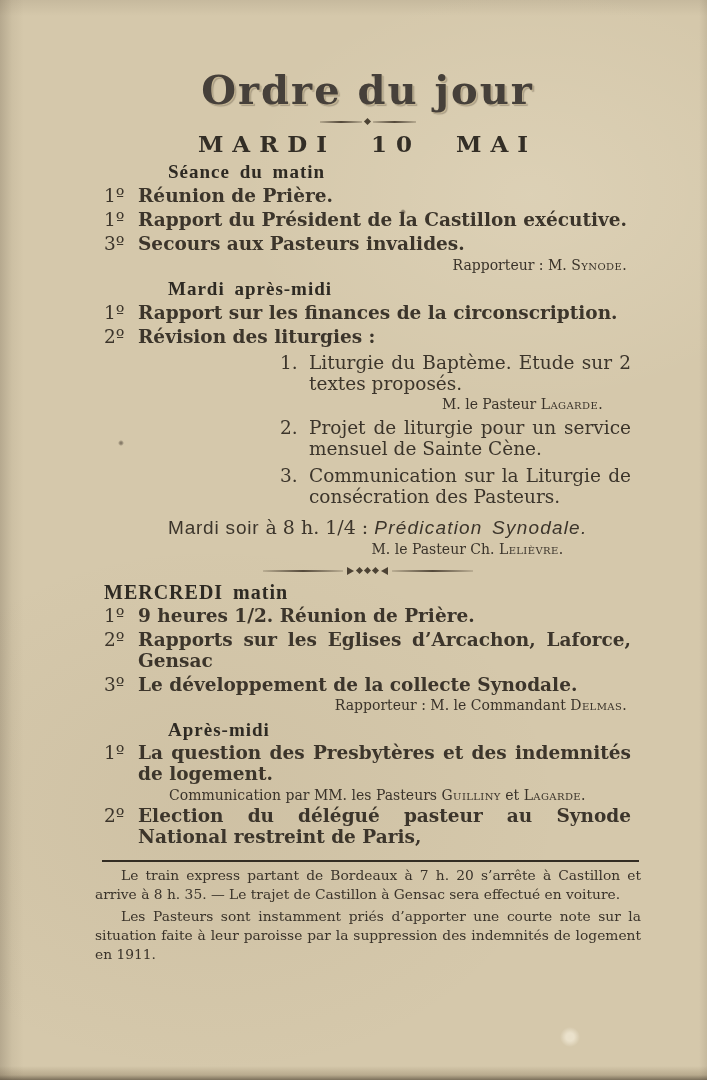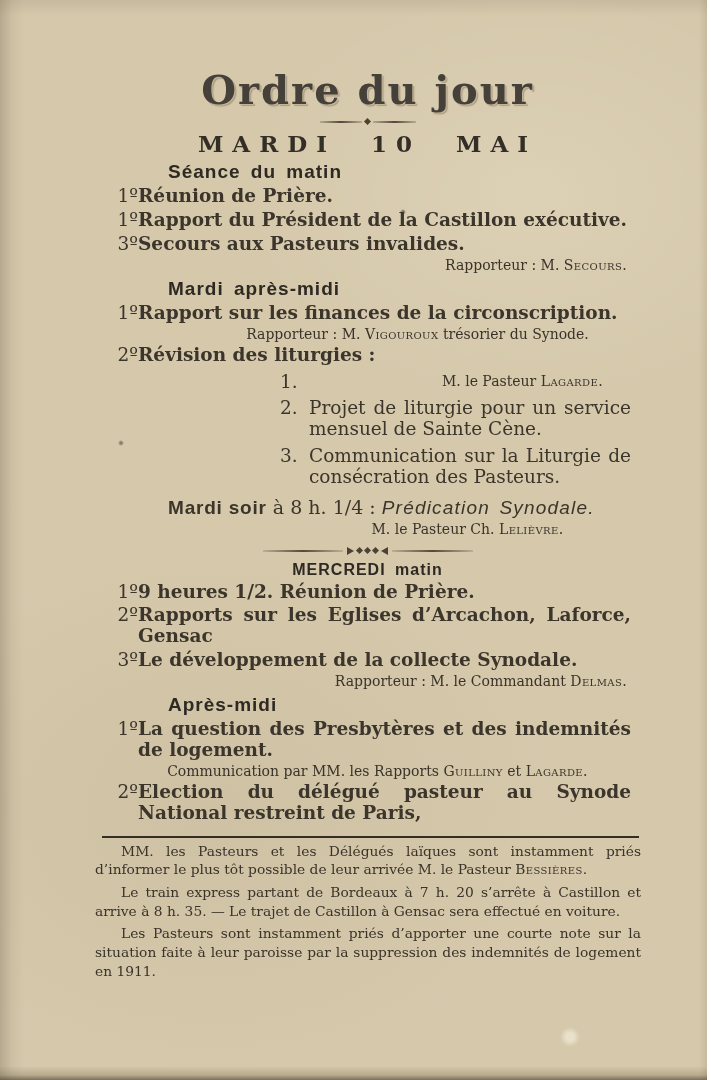--- a/index.html
+++ b/index.html
@@ -44,32 +44,32 @@
     font-weight:700;
     font-size:23px;
     line-height:1.05;
     letter-spacing:9px;
     word-spacing:18px;
     color:#332e26;
   }
 
   .sec-head {
     margin:6px 0 0 64px;
-    font-family:Liberation Sans, sans-serif;
+    font-family:Liberation Serif, serif;
     font-weight:700;
     font-size:19px;
     line-height:1.1;
     letter-spacing:1px;
     word-spacing:4px;
     color:#2e2a23;
   }
-  .sec-head.center { margin-left:0; text-align:center; font-size:16px; }
+  .sec-head.center { margin-left:0; font-size:20px; }
 
   .item { display:flex; margin-top:3px; font-size:18.5px; line-height:1.13; }
-  .item .num { flex:none; width:34px;text-align:right; }
+  .item .num { flex:none; width:34px; }
   .item .txt { flex:1; text-align:justify;font-weight:bold; }
 
   .sub { display:flex; margin:6px 0 0 176px; font-size:18.5px; line-height:1.13; }
   .sub .num { flex:none; width:29px; }
   .sub .txt { flex:1; text-align:justify; }
   .sub .txt .credit { margin-top:1px; }
 
   .attr { font-size:14px; line-height:1.15; margin-top:2px; color:#3a332a; }
   .attr-right  { text-align:right; padding-right:4px; }
   .attr-vigouroux { padding-left:100px; text-align:center; }
@@ -83,21 +83,21 @@
   .divider2 .line { flex:1; height:1.5px; background:linear-gradient(to right, rgba(80,68,50,0.2), #54493a, rgba(80,68,50,0.2)); }
   .orn { display:flex; align-items:center; gap:3px; }
   .tri-r { width:0; height:0; border-top:4px solid transparent; border-bottom:4px solid transparent; border-left:7px solid #4c4234; }
   .tri-l { width:0; height:0; border-top:4px solid transparent; border-bottom:4px solid transparent; border-right:7px solid #4c4234; }
 
   .fn-rule { margin:12px 0 0 -2px; width:537px; border:none; border-top:2px solid #332d23; }
   .footnotes { margin:4px 0 0 -9px; width:546px; font-size:13.8px; line-height:1.35; text-align:justify; color:#3a332a; }
   .fn { margin-top:4px; text-indent:26px; }
 
   .sc { font-variant:small-caps; letter-spacing:0.4px; }
-  .bs { font-family:"Liberation Sans", sans-serif; font-weight:700; letter-spacing:0.8px; }
+  .bs { font-family:"Liberation Sans", sans-serif; font-weight:400; letter-spacing:0.8px; }
   .it { font-family:"Liberation Sans", sans-serif; font-style:italic; letter-spacing:1.2px; word-spacing:3px; }
 </style>
 </head>
 <body>
 
 <div class="page">
   <div class="content">
 
     <div class="doc-title">Ordre du jour</div>
 
@@ -116,38 +116,38 @@
       <span class="txt">Réunion de Prière.</span>
     </div>
     <div class="item">
       <span class="num">1º</span>
       <span class="txt">Rapport du Président de la Castillon exécutive.</span>
     </div>
     <div class="item">
       <span class="num">3º</span>
       <span class="txt">Secours aux Pasteurs invalides.</span>
     </div>
-    <div class="attr attr-right"><span>Rapporteur : M. </span><span class="sc">Secours.</span></div>
+    <div class="attr attr-right"><span>Rapporteur : M. </span><span class="sc">Synode.</span></div>
 
     <div class="sec-head">Mardi après-midi</div>
 
     <div class="item">
       <span class="num">1º</span>
       <span class="txt">Rapport sur les finances de la circonscription.</span>
     </div>
-    <div class="attr attr-vigouroux"><span>Rapporteur : M. </span><span class="sc">Vigouroux</span><span> trésorier du Synode.</span></div>
 
     <div class="item">
       <span class="num">2º</span>
       <span class="txt">Révision des liturgies :</span>
     </div>
 
     <div class="sub">
       <span class="num">1.</span>
       <span class="txt">
+        <span>Liturgie du Baptème. Etude sur 2 textes proposés.</span>
         <div class="credit"><span>M. le Pasteur </span><span class="sc">Lagarde.</span></div>
       </span>
     </div>
     <div class="sub">
       <span class="num">2.</span>
       <span class="txt">
         <span>Projet de liturgie pour un service mensuel de Sainte Cène.</span>
       </span>
     </div>
     <div class="sub">
@@ -187,29 +187,28 @@
       <span class="txt">Le développement de la collecte Synodale.</span>
     </div>
     <div class="attr attr-right"><span>Rapporteur : M. le Commandant </span><span class="sc">Delmas.</span></div>
 
     <div class="sec-head">Après-midi</div>
 
     <div class="item">
       <span class="num">1º</span>
       <span class="txt">La question des Presbytères et des indemnités de logement.</span>
     </div>
-    <div class="attr attr-guilliny"><span>Communication par MM. les Rapports </span><span class="sc">Guilliny</span><span> et </span><span class="sc">Lagarde.</span></div>
+    <div class="attr attr-guilliny"><span>Communication par MM. les Pasteurs </span><span class="sc">Guilliny</span><span> et </span><span class="sc">Lagarde.</span></div>
 
     <div class="item">
       <span class="num">2º</span>
       <span class="txt">Election du délégué pasteur au Synode National restreint de Paris,</span>
     </div>
 
     <hr class="fn-rule">
 
     <div class="footnotes">
-      <div class="fn"><span>MM. les Pasteurs et les Délégués laïques sont instamment priés d’informer le plus tôt possible de leur arrivée M. le Pasteur </span><span class="sc">Bessières.</span></div>
       <div class="fn"><span>Le train express partant de Bordeaux à 7 h. 20 s’arrête à Castillon et arrive à 8 h. 35. — Le trajet de Castillon à Gensac sera effectué en voiture.</span></div>
       <div class="fn"><span>Les Pasteurs sont instamment priés d’apporter une courte note sur la situation faite à leur paroisse par la suppression des indemnités de logement en 1911.</span></div>
     </div>
 
   </div>
 </div>
 
 </body></html>

